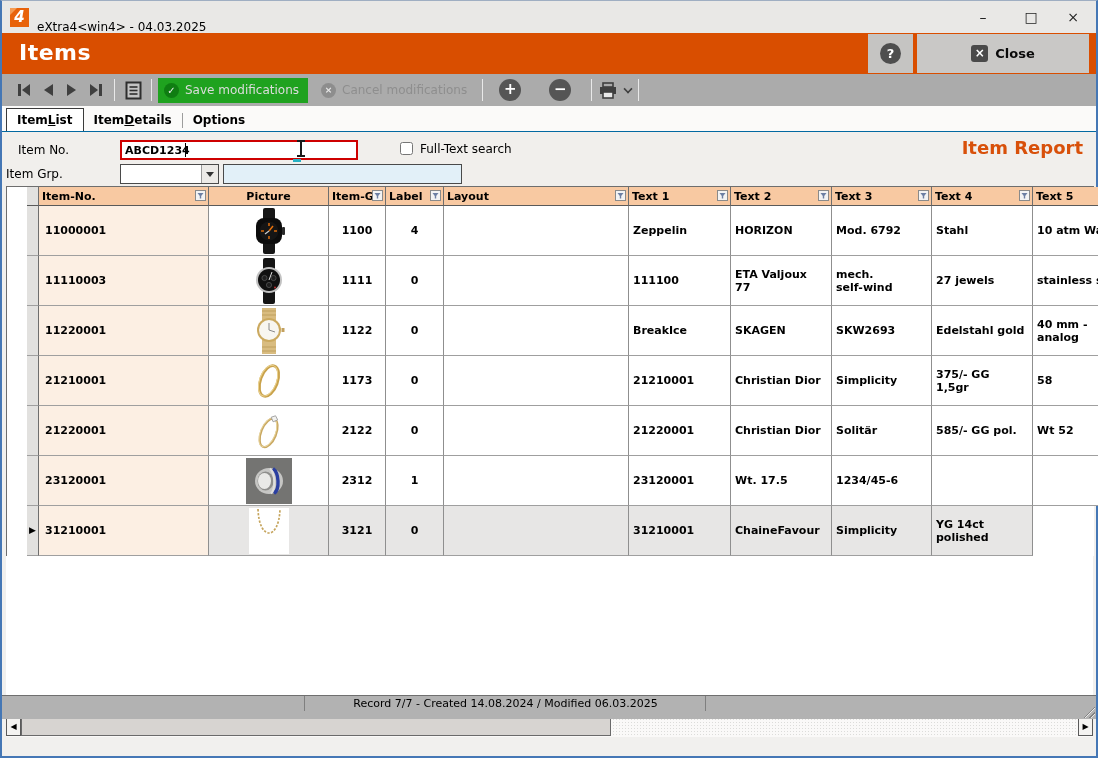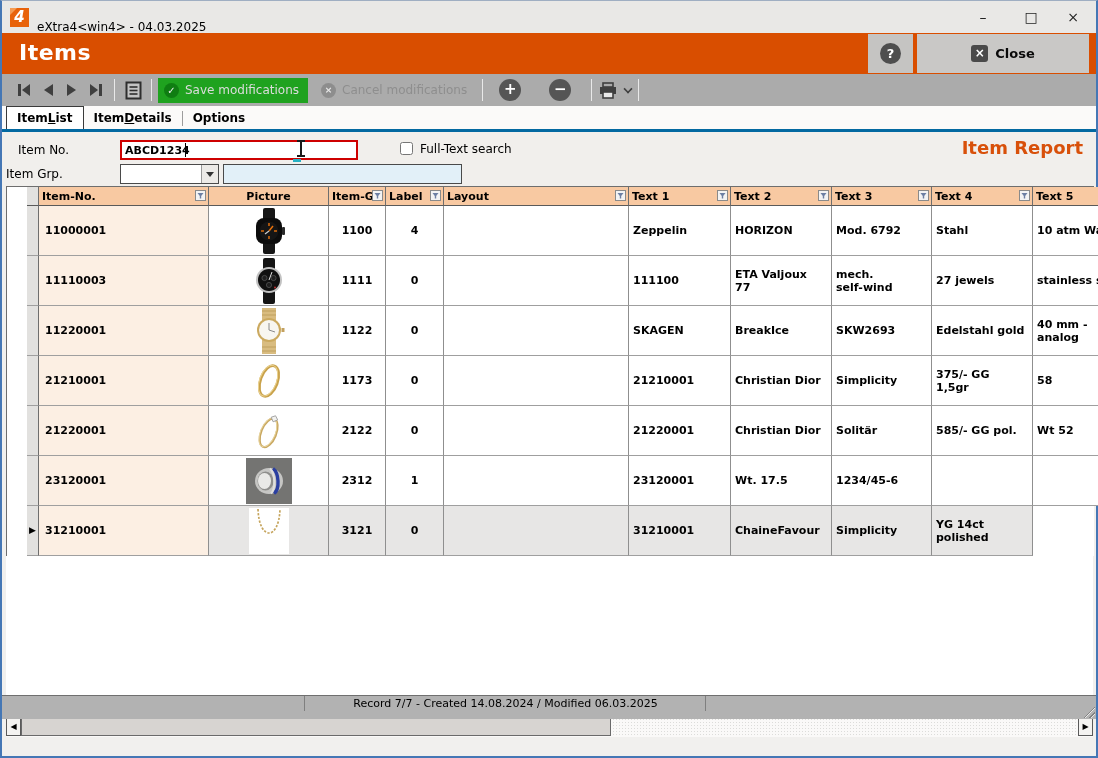--- a/index.html
+++ b/index.html
@@ -40,21 +40,21 @@
   .savebtn .ic { width:15px; height:15px; border-radius:50%; background:#0F7D12; color:#EDEDED; font-size:10px; text-align:center; line-height:15px; }
   .savebtn .lbl { color:#DCDCDC; font-size:12px; }
   .cancelbtn { height:25px; display:flex; align-items:center; gap:6px; padding:0 9px 0 6px; }
   .cancelbtn .ic { width:15px; height:15px; border-radius:50%; background:#8D8D8D; color:#E9E9E9; font-size:9px; text-align:center; line-height:15px; font-weight:bold; }
   .cancelbtn .lbl { color:#8E8E8E; font-size:12px; }
   .circbtn { width:22px; height:22px; border-radius:50%; background:#555; color:#fff; font-size:15px; font-weight:bold; text-align:center; line-height:20px; }
   .chev { width:8px; height:8px; border-left:2px solid #3F3F3F; border-bottom:2px solid #3F3F3F; transform:rotate(-45deg) scale(.8); margin-left:6px; margin-top:-3px; }
 
   
   .tabstrip-bg { position:absolute; left:0; top:105px; width:1094px; height:26px; background:#FBFAF9; }
-  .tabstrip { position:absolute; left:0; top:108px; width:1094px; height:23px; border-bottom:3px solid #0369a1; background:#FBFAF9; display:flex; align-items:flex-end; }
+  .tabstrip { position:absolute; left:0; top:108px; width:1094px; height:23px; border-bottom:1px solid #0369a1; background:#FBFAF9; display:flex; align-items:flex-end; }
   .tab { height:23px; padding:0 10px; font-weight:bold; font-size:12px; color:#000; display:flex; align-items:center; }
   .tab.active { background:#fff; border:1px solid #3A3A3A; border-bottom:none; margin-left:4px; }
   .tab .u { text-decoration:underline; }
   .tabdiv { width:1px; height:15px; background:#9D9D9D; margin-bottom:3px; }
 
   
   .searchpanel { position:absolute; left:0; top:131px; width:1094px; height:55px; background:#F1EFEC; }
   .sp-label { position:absolute; font-size:12px; color:#000; }
   .itemno-input { position:absolute; left:118px; top:8px; width:238px; height:20px; border:2px solid #CE0000; background:#fff;
                   font-family:"DejaVu Sans",sans-serif; font-weight:bold; font-size:11px; padding:0 3px; color:#000; }
@@ -349,22 +349,22 @@
         <circle cx="20" cy="22" r="12" fill="#CBA95F"></circle>
         <circle cx="20" cy="22" r="10" fill="#F8F6F0"></circle>
         <line x1="20" y1="22" x2="20" y2="15" stroke="#8A8A8A" stroke-width="1"></line>
         <line x1="20" y1="22" x2="26" y2="24" stroke="#8A8A8A" stroke-width="1"></line>
         <rect x="32.5" y="20" width="3" height="4" fill="#C3A15F"></rect>
       </svg>
     </div>
     <div class="c numc">1122</div>
     <div class="c numc">0</div>
     <div class="c"></div>
+    <div class="c">BreakIce</div>
     <div class="c">SKAGEN</div>
-    <div class="c">BreakIce</div>
     <div class="c">SKW2693</div>
     <div class="c">Edelstahl gold</div>
     <div class="c">40 mm -
 analog</div>
 
     <div class="c rowsel"></div>
     <div class="c itemno">21210001</div>
     <div class="c picc">
       <svg width="40" height="46" viewBox="0 0 40 46">
         <g transform="rotate(20 20 23)">

